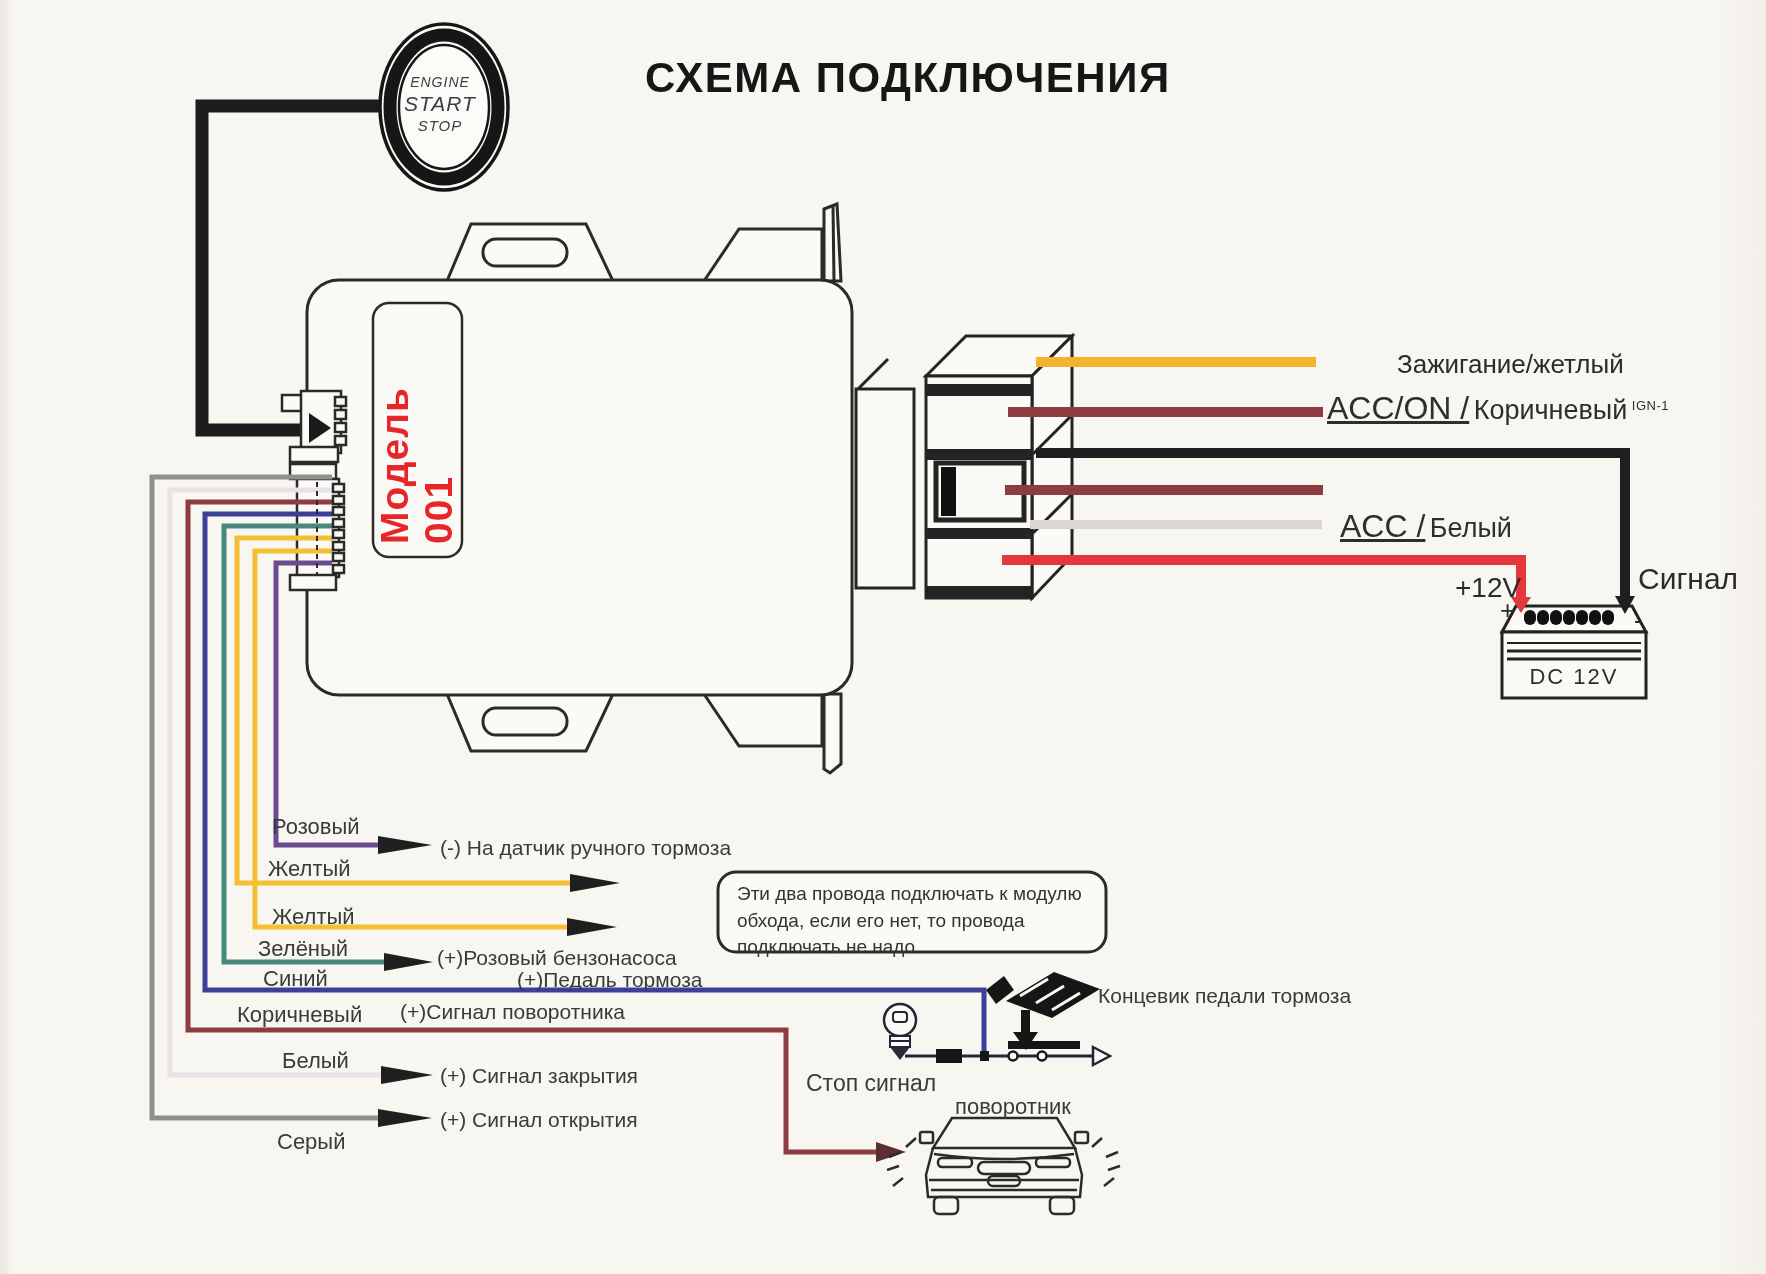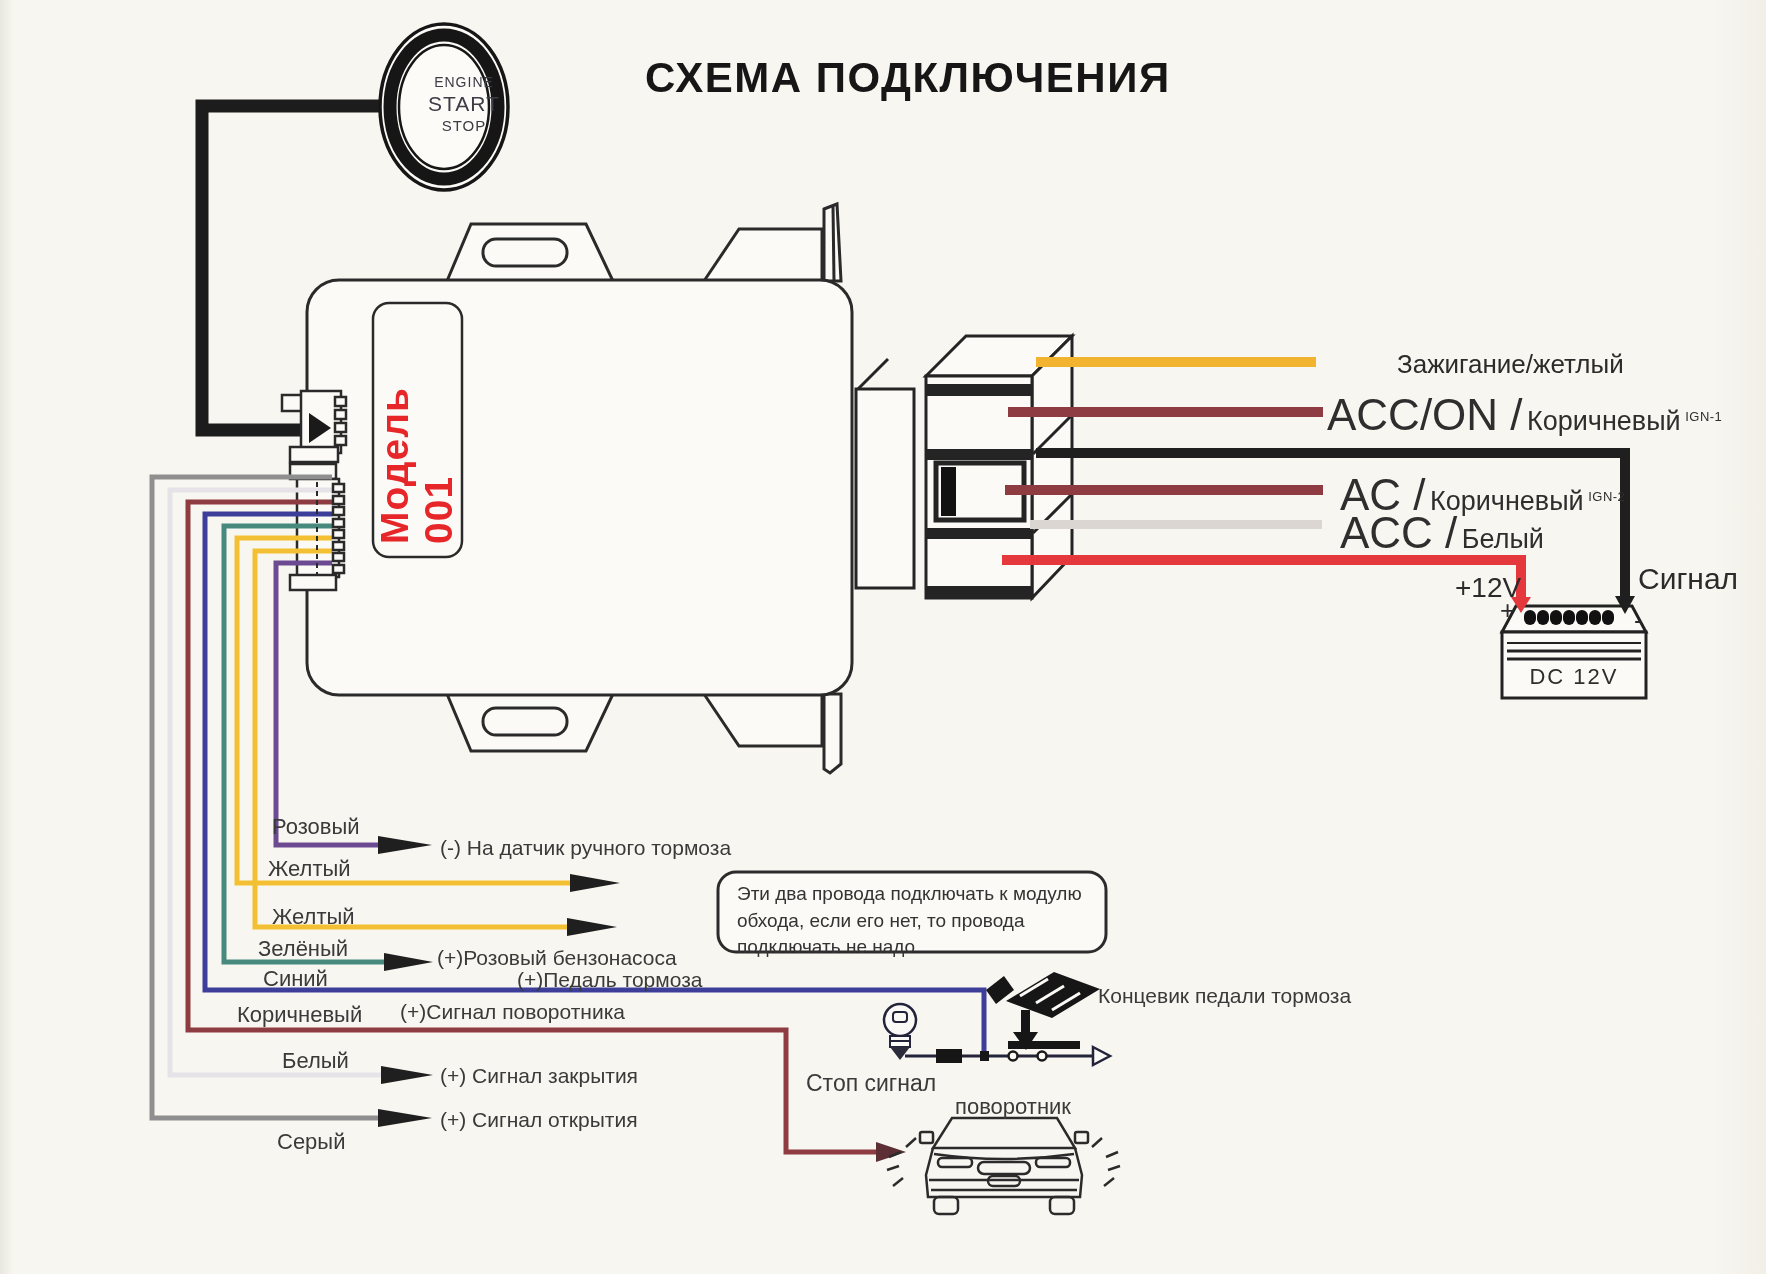--- a/index.html
+++ b/index.html
@@ -19,26 +19,27 @@
     font-family:"Liberation Sans",sans-serif;line-height:1.15;
   }
   .fs21{font-size:21px;}
   .fs22{font-size:22px;}
   .fs23{font-size:23px;}
   .fs26{font-size:26px;}
   .fs28{font-size:28px;}
   .fs30{font-size:30px;}
   .title{font-size:42px;font-weight:bold;color:#161616;letter-spacing:1.5px;}
   .dark{color:#2b2b2b;}
-  .big{font-size:44px;color:#2e2e2e;}
+  .big{font-size:32px;color:#2e2e2e;text-decoration:underline;}
   .med{font-size:27px;color:#2e2e2e;}
   .sub{font-size:13px;color:#2e2e2e;vertical-align:9px;letter-spacing:.5px;}
   .btn-text{
-    position:absolute;left:416px;top:74px;width:96px;text-align:center;
+    position:absolute;left:392px;top:74px;width:96px;text-align:center;
     color:#3c3c46;
+    font-style:italic;
   }
   .btn-text .l1{font-size:14px;letter-spacing:1px;}
   .btn-text .l2{font-size:21px;letter-spacing:1px;margin-top:2px;}
   .btn-text .l3{font-size:15px;letter-spacing:1px;margin-top:1px;}
   .module-label{
     position:absolute;left:307px;top:412px;width:220px;height:44px;
     display:flex;align-items:center;justify-content:center;
     transform:rotate(-90deg);
     font-size:39px;font-weight:bold;color:#E62629;letter-spacing:1px;
   }
@@ -242,25 +243,20 @@
 <div class="module-label">Модель 001</div>
 
 <div class="lbl fs26 dark" style="left:1397px;top:350px;">Зажигание/жетлый</div>
 
 <div class="lbl" style="left:1327px;top:390px;">
   <span class="big">ACC/ON /</span>
   <span class="med">Коричневый</span>
   <span class="sub">IGN-1</span>
 </div>
 
-<div class="lbl" style="left:1340px;top:470px;">
-  <span class="big">AC /</span>
-  <span class="med">Коричневый</span>
-  <span class="sub">IGN-2</span>
-</div>
 
 <div class="lbl" style="left:1340px;top:508px;">
   <span class="big">ACC /</span>
   <span class="med">Белый</span>
 </div>
 
 <div class="lbl fs28 dark" style="left:1455px;top:572px;">+12V</div>
 <div class="lbl fs30 dark" style="left:1638px;top:562px;">Сигнал</div>
 <div class="lbl fs26 dark" style="left:1500px;top:596px;">+</div>
 <div class="lbl fs26 dark" style="left:1634px;top:606px;">-</div>

